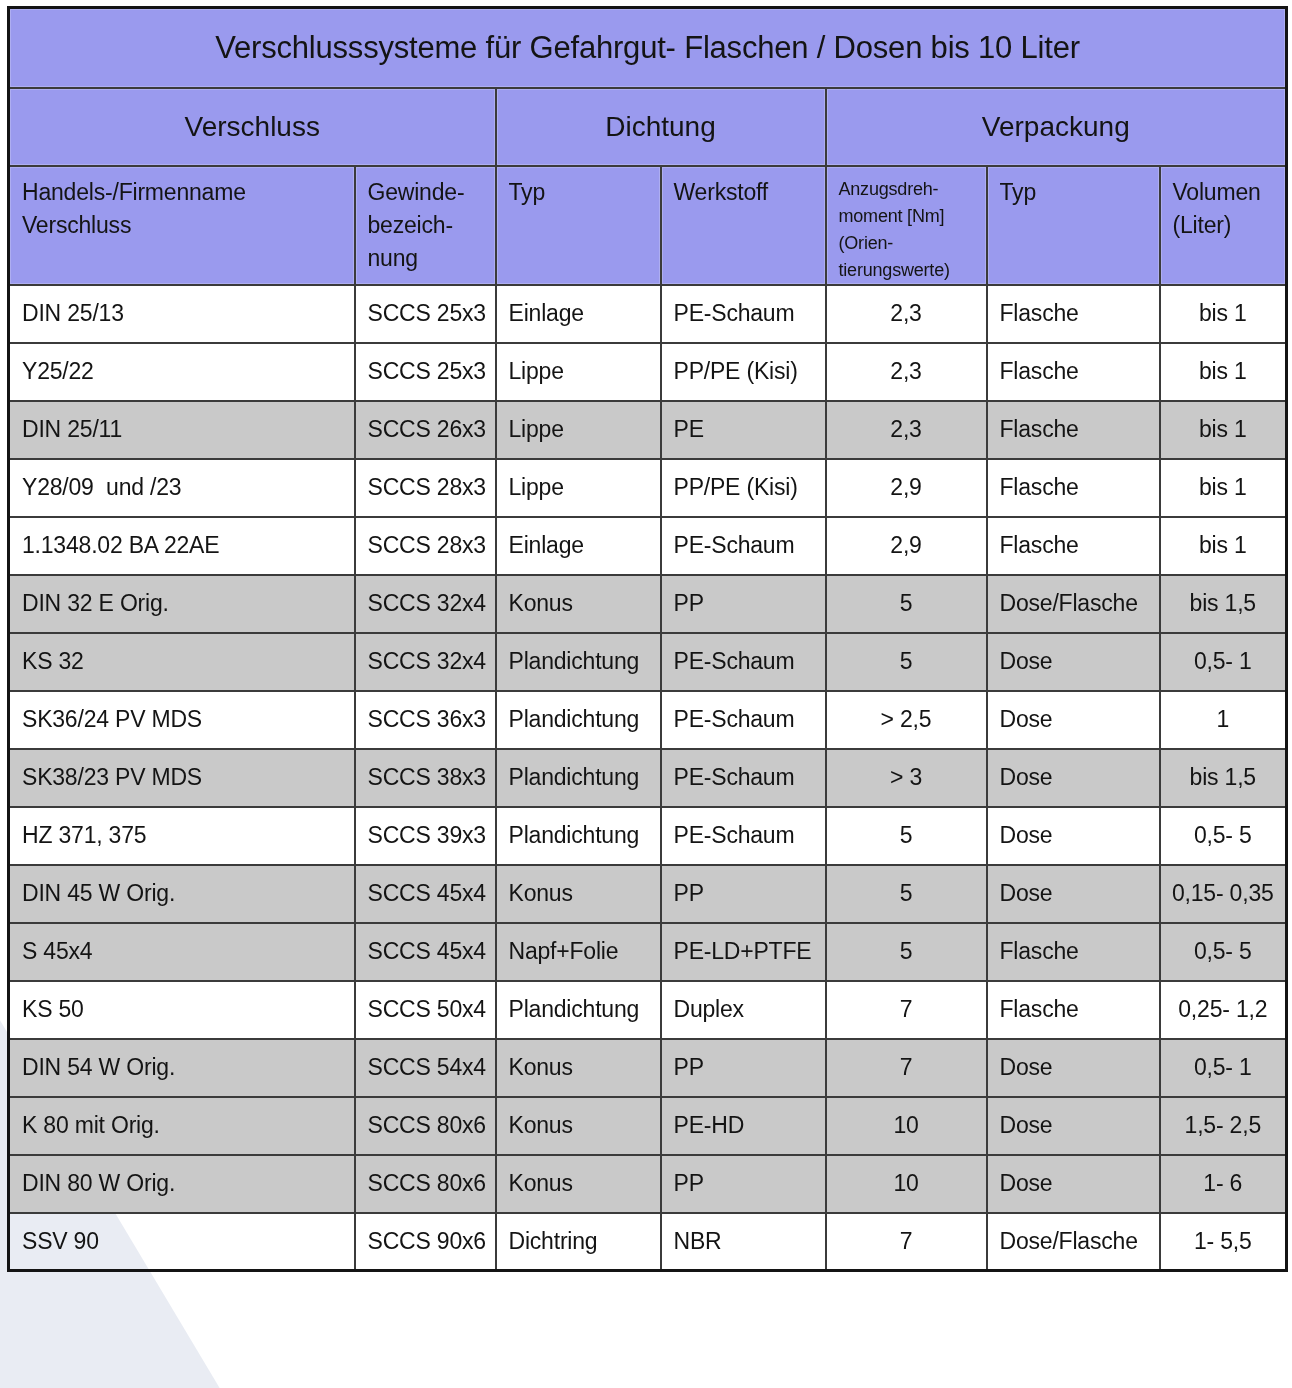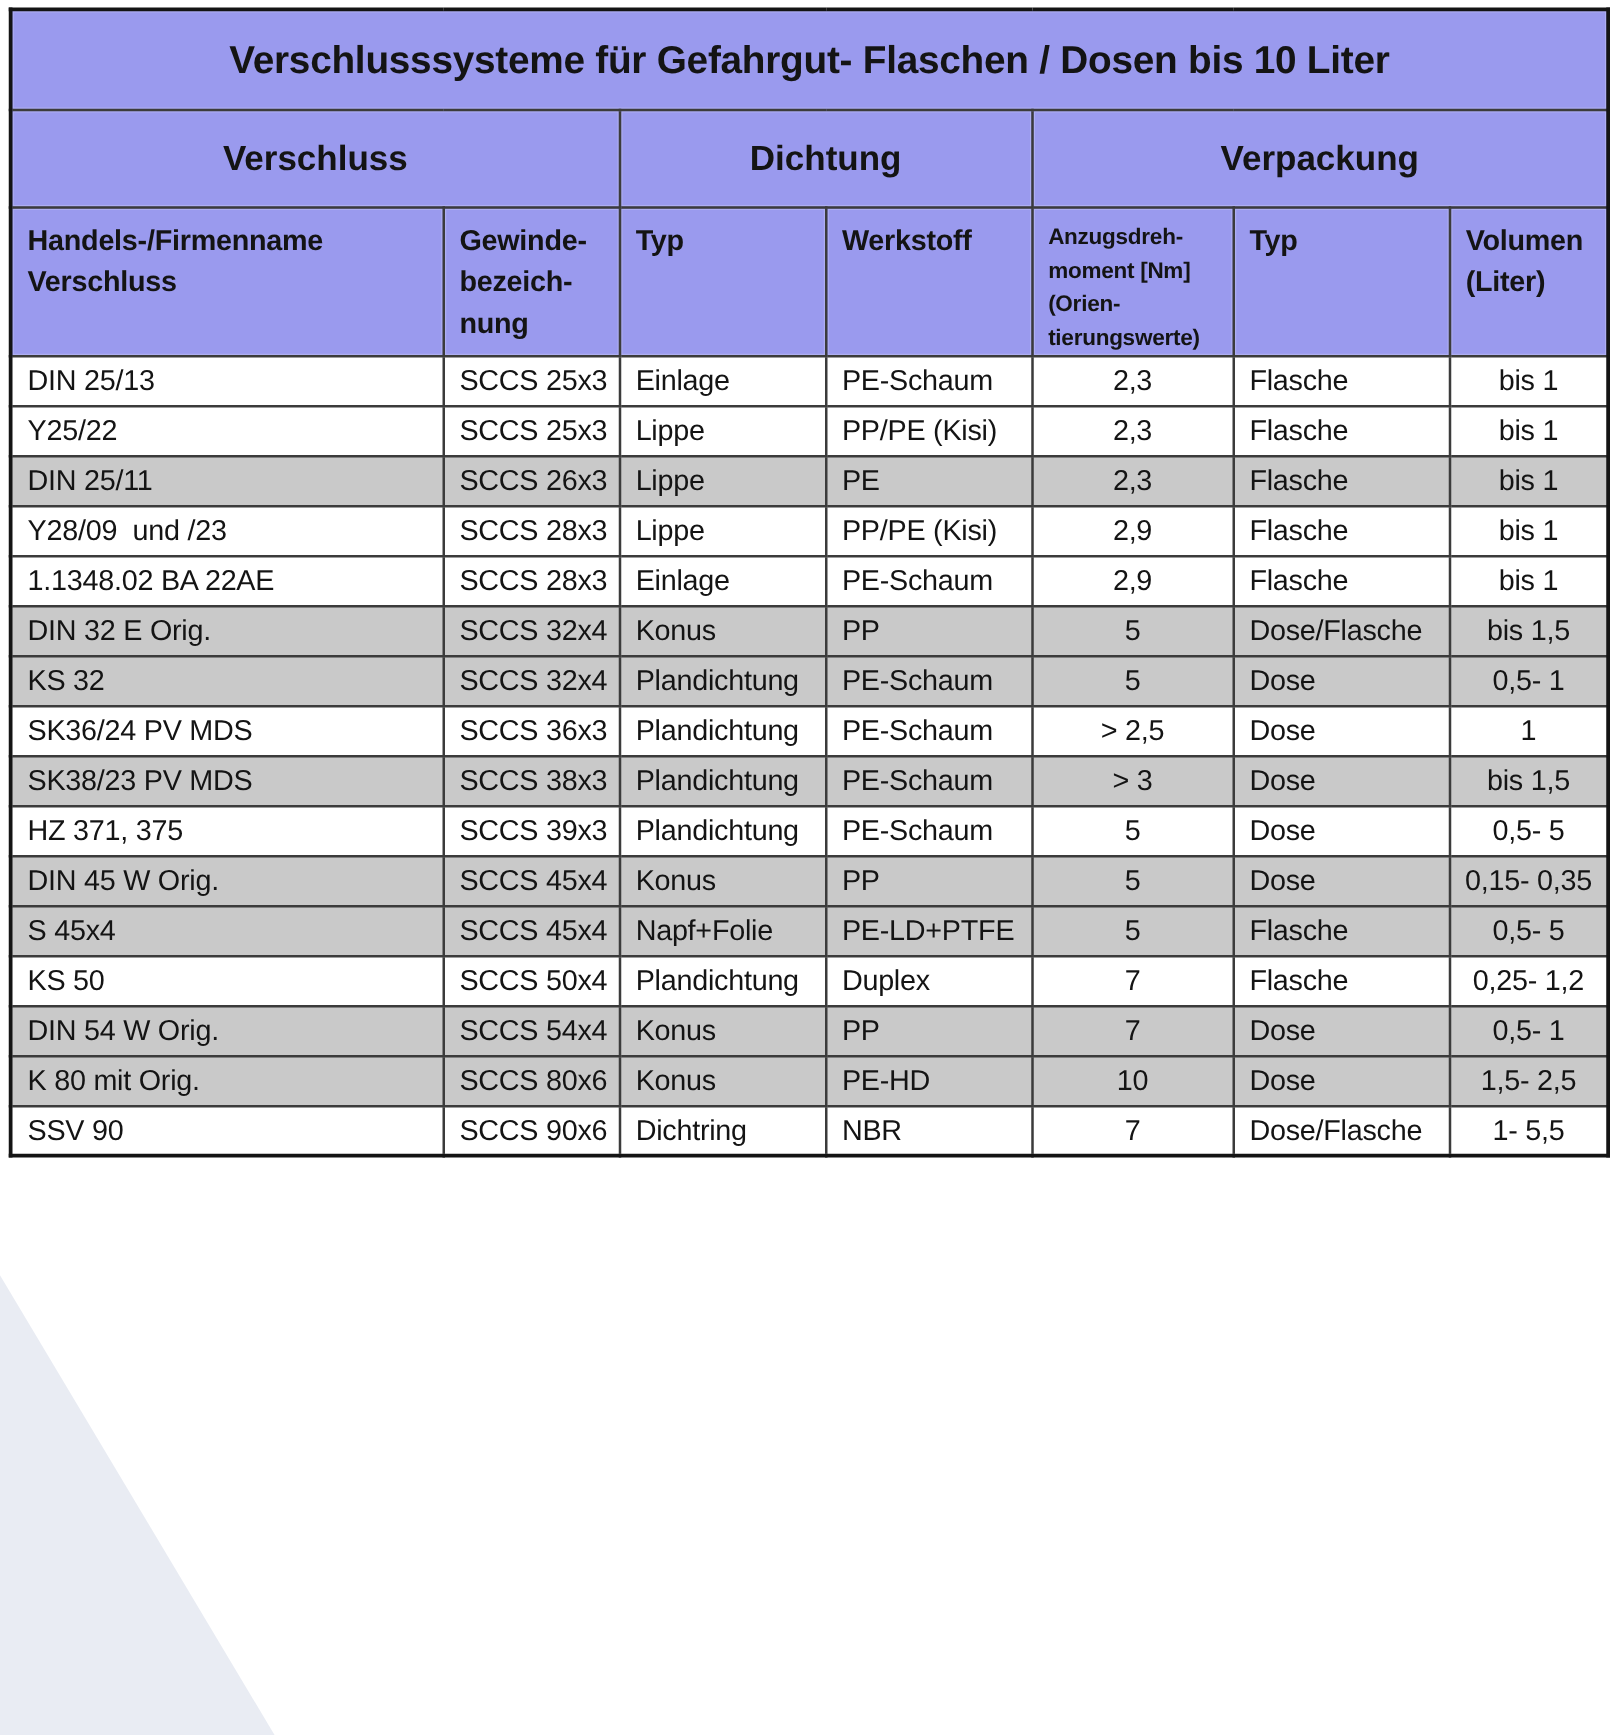--- a/index.html
+++ b/index.html
@@ -33,21 +33,21 @@
     table-layout:fixed;
     z-index:1;
   }
   table.main, table.main th, table.main td{
     border:2px solid var(--grid);
   }
   table.main{border:3px solid var(--outer);}
   th{
     background:var(--purple);
     box-shadow:inset 0 0 0 1px rgba(255,255,255,0.20);
-    font-weight:bold;
+    font-weight:normal;
     color:var(--text);
   }
   .row-title th{
     height:80px;
     font-size:31px;
     text-align:center;
     vertical-align:middle;
     letter-spacing:-0.2px;
   }
   .row-groups th{
@@ -64,21 +64,21 @@
     padding:9px 6px 0 12px;
     line-height:1.45;
     white-space:pre-line;
     letter-spacing:-0.2px;
     margin-top:43px;
   }
   .row-cols th.small{
     font-size:18px;
     line-height:1.5;
   }
-  tbody tr{height:40px;}
+  tbody tr{height:58px;}
   tbody td{
     font-size:23px;
     letter-spacing:-0.2px;
     vertical-align:middle;
     padding:0 6px 0 12px;
     background:transparent;
     white-space:pre-wrap;
   }
   tbody tr.shaded td{background:var(--gray);}
   tbody td.center{text-align:center;padding:0 4px;}
@@ -253,20 +253,29 @@
       </tr>
       <tr class="shaded">
         <td>K 80 mit Orig.</td>
         <td>SCCS 80x6</td>
         <td>Konus</td>
         <td>PE-HD</td>
         <td class="center">10</td>
         <td>Dose</td>
         <td class="center">1,5- 2,5</td>
       </tr>
+      <tr class="shaded">
+        <td>DIN 80 W Orig.</td>
+        <td>SCCS 80x6</td>
+        <td>Konus</td>
+        <td>PP</td>
+        <td class="center">10</td>
+        <td>Dose</td>
+        <td class="center">1- 6</td>
+      </tr>
       <tr>
         <td>SSV 90</td>
         <td>SCCS 90x6</td>
         <td>Dichtring</td>
         <td>NBR</td>
         <td class="center">7</td>
         <td>Dose/Flasche</td>
         <td class="center">1- 5,5</td>
       </tr>
     </tbody>

